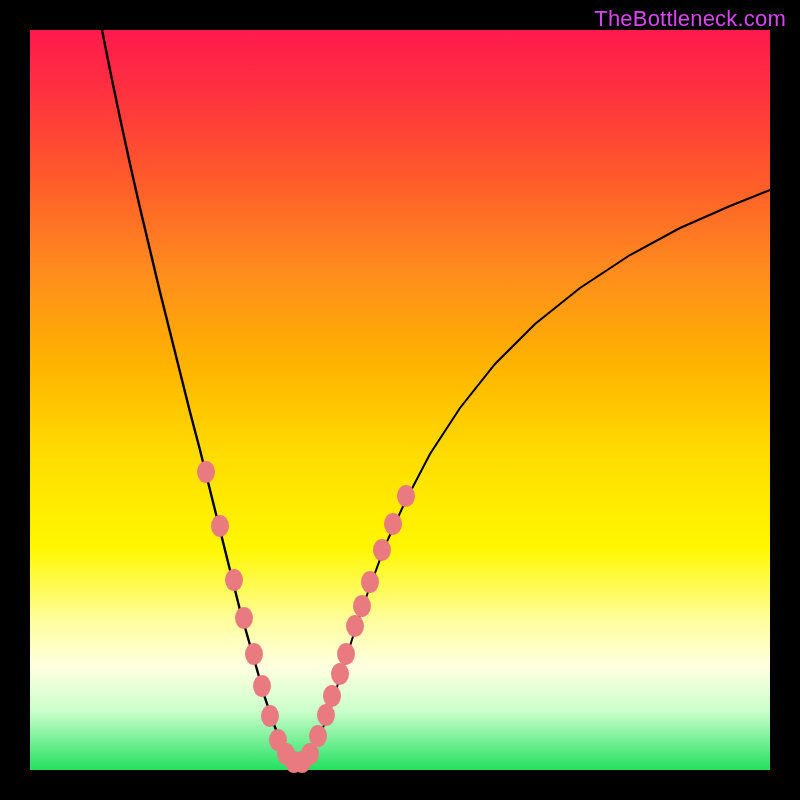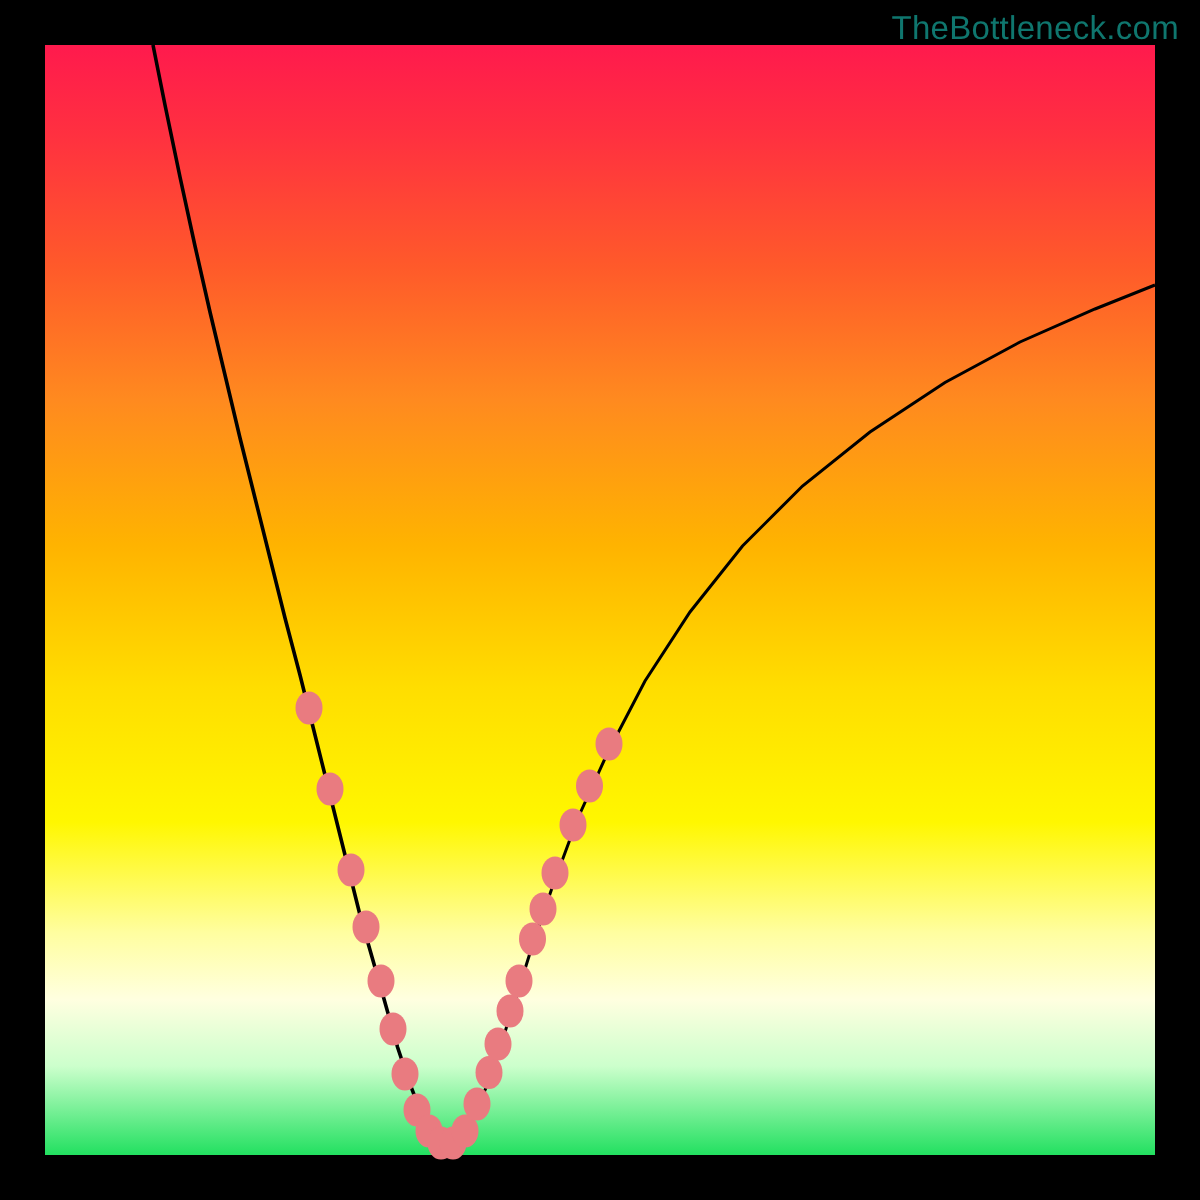--- a/index.html
+++ b/index.html
@@ -33,21 +33,21 @@
       #fff700 70%,
       #fffea0 80%,
       #ffffe0 86%,
       #ccffcc 92%,
       #22e060 100%);
   }
   .watermark {
     position: absolute;
     top: 6px;
     right: 14px;
-    color: #0f766e;
+    color: #d946ef;
     font-size: 22px;
     font-weight: 500;
     letter-spacing: 0.2px;
     user-select: none;
   }
   svg.curves {
     position: absolute;
     left: 0;
     top: 0;
     width: 740px;

